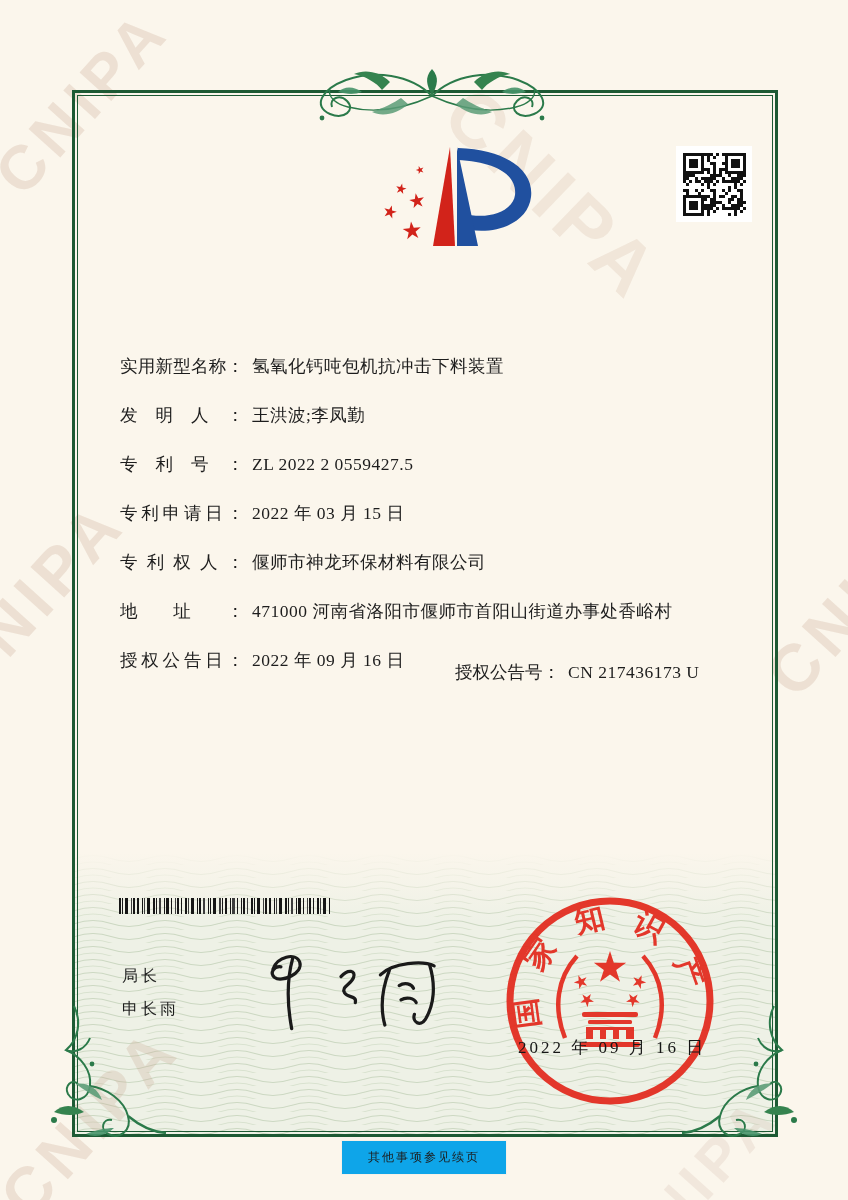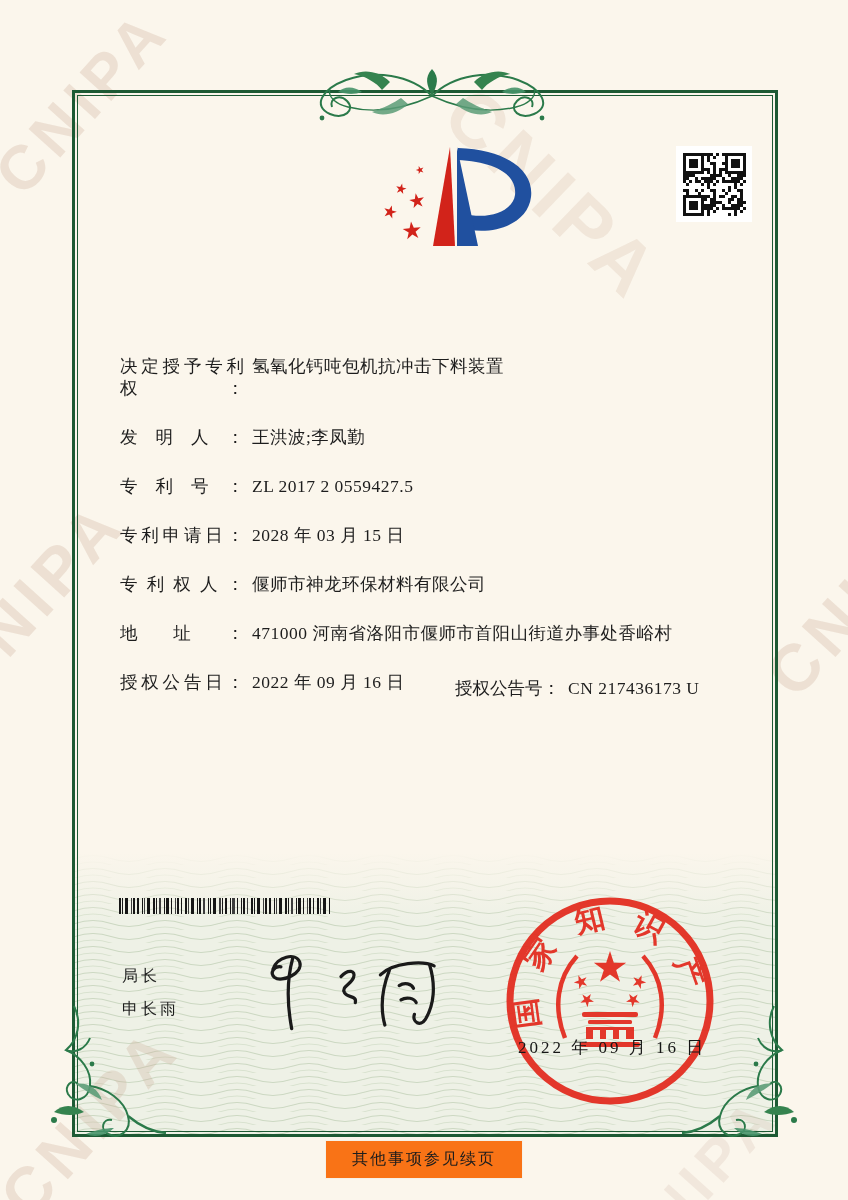--- a/index.html
+++ b/index.html
@@ -34,21 +34,21 @@
            display:flex; align-items:center; justify-content:center;}
   #title{
     position:absolute; left:86px; top:254px; width:706px; text-align:center;
     font-size:42px; font-weight:bold; letter-spacing:12px; z-index:4;
   }
   
   #content{ position:absolute; left:120px; top:355px; width:632px; z-index:4; font-size:17.5px;}
   .frow{ margin-bottom:27px; line-height:22px; position:relative;}
   .flabel{ display:inline-block; width:124px; text-align:justify; text-align-last:justify; vertical-align:top;}
   .fvalue{ margin-left:8px; letter-spacing:0.5px;}
-  .grant2{ position:absolute; left:335px; top:6px; white-space:nowrap;}
+  .grant2{ position:absolute; left:335px; top:12px; white-space:nowrap;}
   .grant2 .flabel{width:auto; text-align-last:auto;}
   
   #body-text{ margin-top:7px; font-size:17px; line-height:31px; text-align:justify; letter-spacing:0.4px;}
   #body-text p{ margin:0; text-indent:2em;}
   
   #barcode{ position:absolute; left:119px; top:898px; width:218px; height:16px; z-index:4; font-size:0;}
   #barcode span{ display:inline-block; height:16px; background:#161616; vertical-align:top;}
   #barcode span:nth-child(4n){ background:#3d3d3d;}
   
   #officer{ position:absolute; left:122px; top:966px; z-index:4; font-size:16px; letter-spacing:3px;}
@@ -57,21 +57,21 @@
   
   #seal{ position:absolute; left:495px; top:886px; z-index:5;}
   #seal-date{
     position:absolute; left:487px; top:1036px; width:250px; text-align:center;
     font-size:17px; letter-spacing:3px; color:#161616; z-index:6;
   }
   
   #page-no{ position:absolute; left:72px; top:1095px; width:700px; text-align:center; font-size:15px; letter-spacing:2px; z-index:4;}
   #continuation{
     position:absolute; left:50%; transform:translateX(-50%); top:1141px;
-    background:#f97316; padding:8px 26px; font-size:16px; letter-spacing:2px; z-index:4;
+    background:#0ea5e9; padding:8px 26px; font-size:12px; letter-spacing:2px; z-index:4;
     box-shadow:0 0 0 1px rgba(0,0,0,0.02);
   }
 </style>
 </head>
 <body>
 
 <div id="page">
 
   <svg width="0" height="0" style="position:absolute" aria-hidden="true">
     <defs>
@@ -385,30 +385,30 @@
         <rect x="18" y="60" width="3" height="3"></rect>
         <rect x="24" y="60" width="3" height="3"></rect>
         <rect x="45" y="60" width="3" height="3"></rect>
         <rect x="51" y="60" width="3" height="3"></rect>
       </svg>
   </div>
 
 
   <div id="content">
     <div class="frow">
-      <span class="flabel">决定授予专利权：</span><span class="fvalue">氢氧化钙吨包机抗冲击下料装置</span>
+      <span class="flabel">实用新型名称：</span><span class="fvalue">氢氧化钙吨包机抗冲击下料装置</span>
     </div>
     <div class="frow">
       <span class="flabel">发明人：</span><span class="fvalue">王洪波;李凤勤</span>
     </div>
     <div class="frow">
-      <span class="flabel">专利号：</span><span class="fvalue">ZL 2017 2 0559427.5</span>
-    </div>
-    <div class="frow">
-      <span class="flabel">专利申请日：</span><span class="fvalue">2028 年 03 月 15 日</span>
+      <span class="flabel">专利号：</span><span class="fvalue">ZL 2022 2 0559427.5</span>
+    </div>
+    <div class="frow">
+      <span class="flabel">专利申请日：</span><span class="fvalue">2022 年 03 月 15 日</span>
     </div>
     <div class="frow">
       <span class="flabel">专利权人：</span><span class="fvalue">偃师市神龙环保材料有限公司</span>
     </div>
     <div class="frow">
       <span class="flabel">地址：</span><span class="fvalue">471000 河南省洛阳市偃师市首阳山街道办事处香峪村</span>
     </div>
     <div class="frow" style="margin-top:4px;">
       <span class="flabel">授权公告日：</span><span class="fvalue">2022 年 09 月 16 日</span>
       <span class="grant2">

